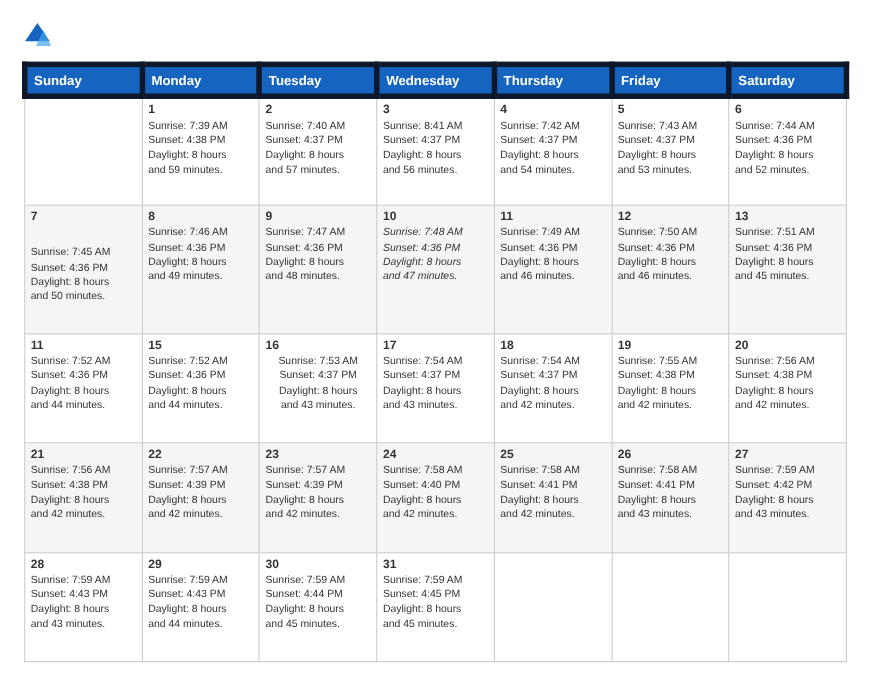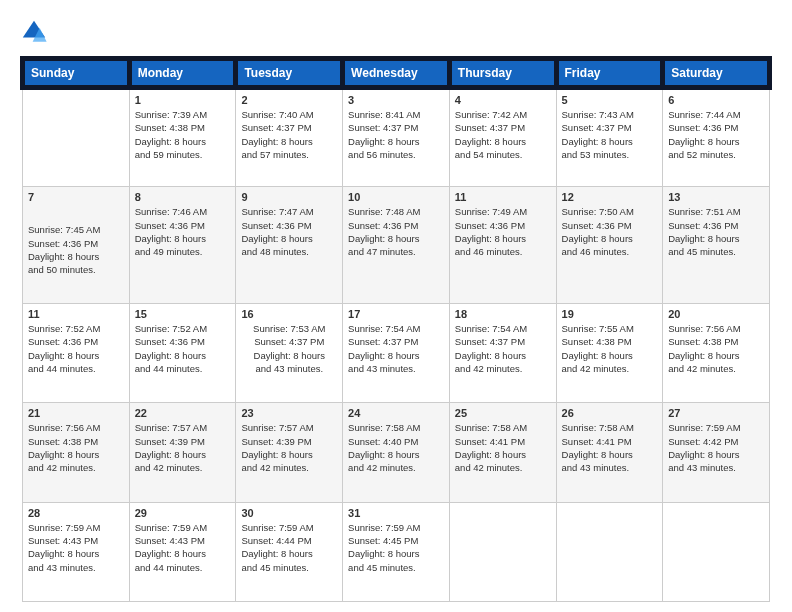--- a/index.html
+++ b/index.html
@@ -191,21 +191,21 @@
           </td>
           <td>
             <span class="day-number">9</span>
             <div class="day-info" style="white-space: pre-line;">Sunrise: 7:47 AM
 Sunset: 4:36 PM
 Daylight: 8 hours
 and 48 minutes.</div>
           </td>
           <td>
             <span class="day-number">10</span>
-            <div class="day-info" style="white-space: pre-line;">Sunrise: 7:48 AM
+            <div class="day-info" style="white-space: pre-line; font-style: italic;">Sunrise: 7:48 AM
 Sunset: 4:36 PM
 Daylight: 8 hours
 and 47 minutes.</div>
           </td>
           <td>
             <span class="day-number">11</span>
             <div class="day-info" style="white-space: pre-line;">Sunrise: 7:49 AM
 Sunset: 4:36 PM
 Daylight: 8 hours
 and 46 minutes.</div>

